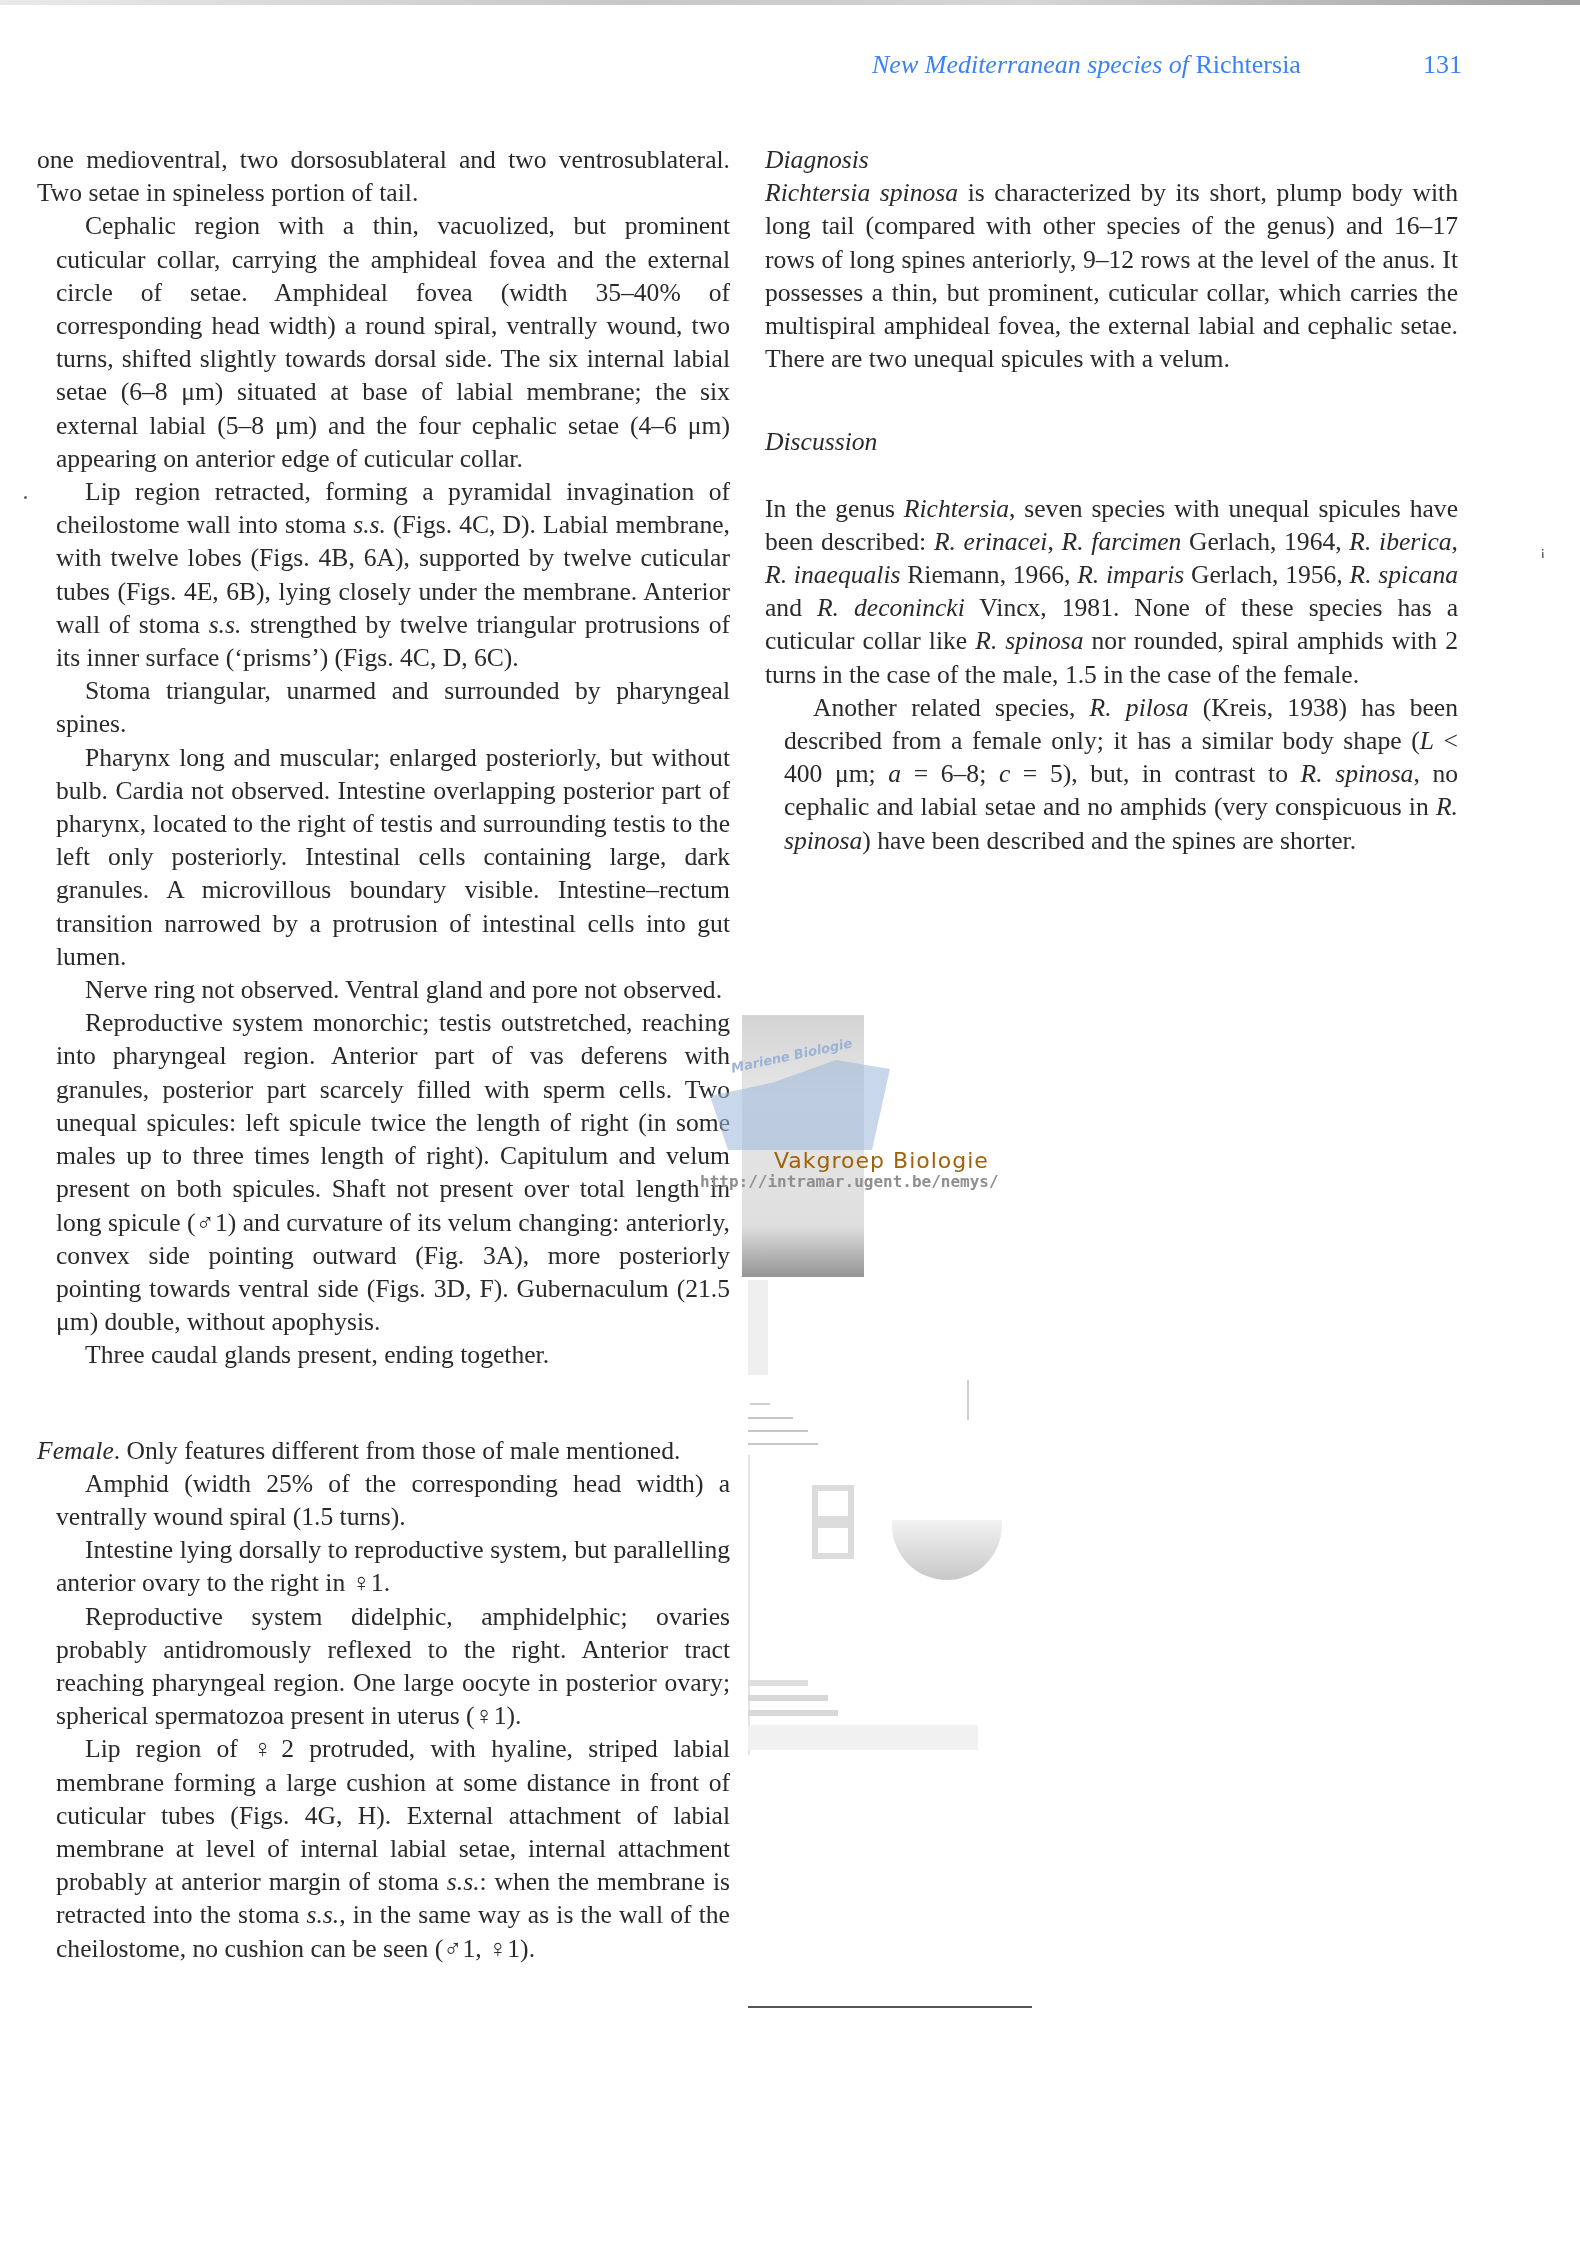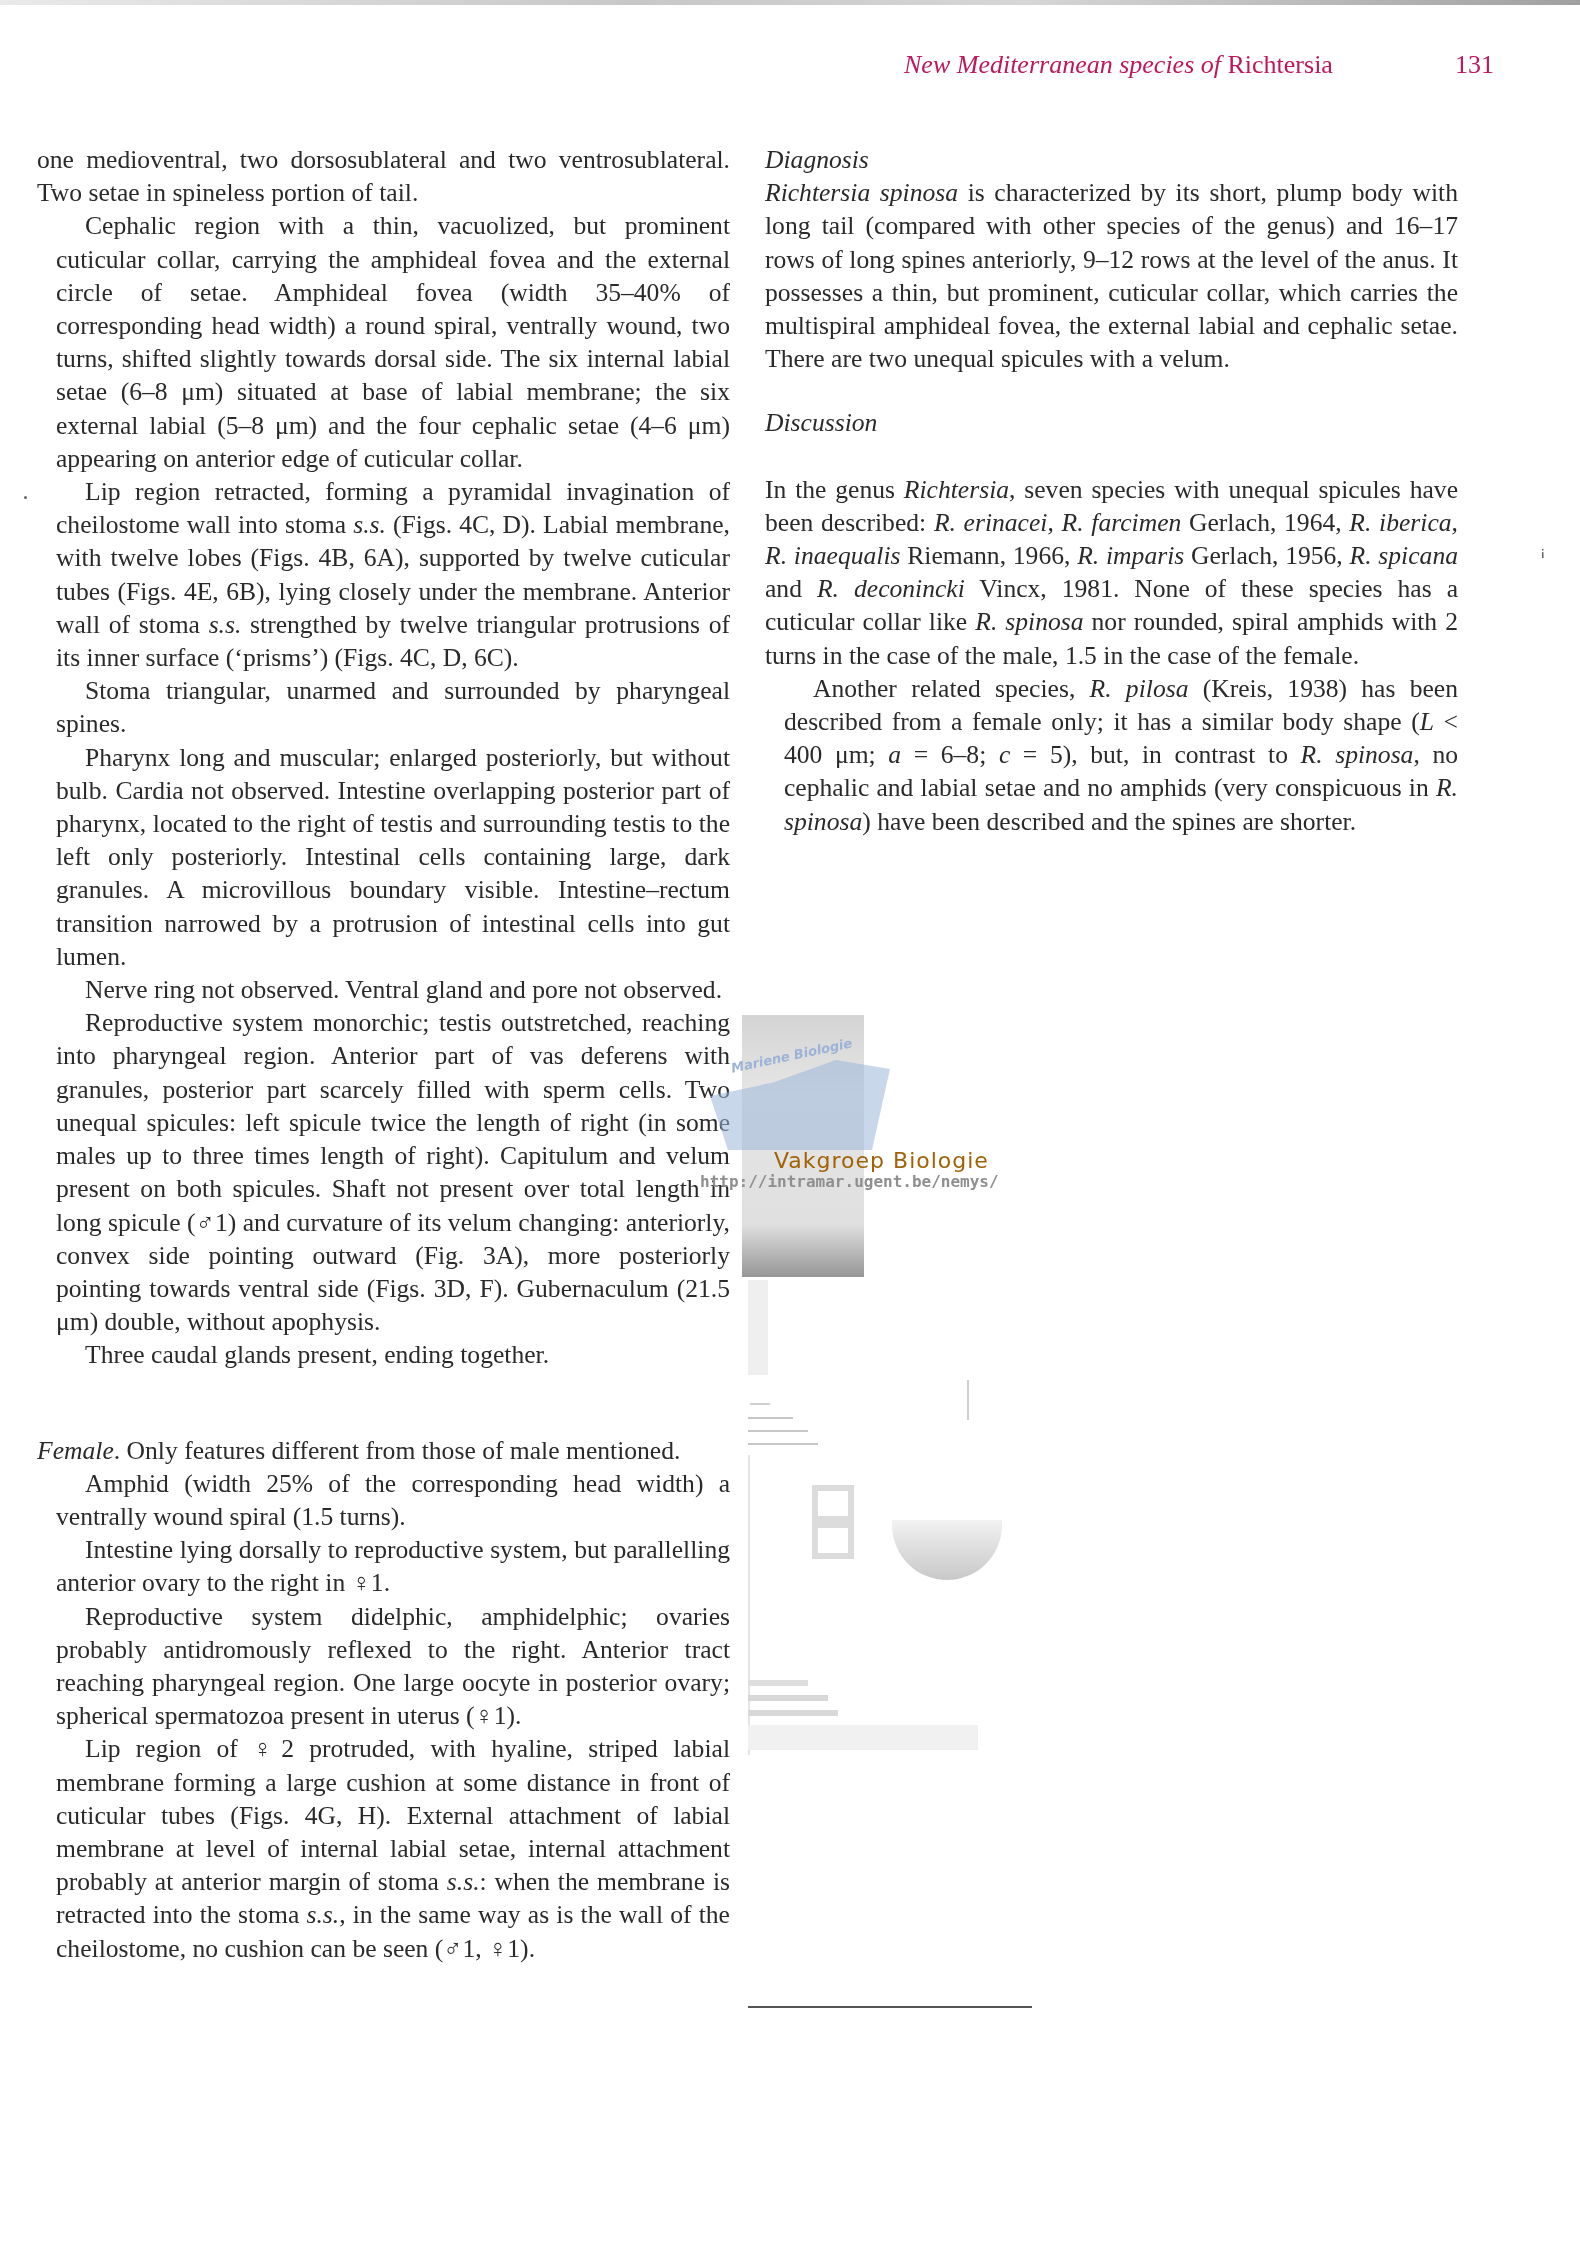--- a/index.html
+++ b/index.html
@@ -8,21 +8,21 @@
     font-family: "Liberation Serif", "DejaVu Serif", serif;
     color: #2a2a2a;
   }
   .scan-edge {
     position: absolute; left: 0; top: 0; width: 1580px; height: 5px;
     background: linear-gradient(to right, #e6e6e6 0%, #bdbdbd 40%, #cfcfcf 65%, #8f8f8f 100%);
     opacity: 0.85;
   }
   .running-head {
     position: absolute; top: 50px; left: 872px; width: 590px;
-    font-size: 26px; color: #be185d; margin-left: 32px;
+    font-size: 26px; color: #3b82f6;
   }
   .running-head .title { font-style: italic; }
   .running-head .title .genus { font-style: normal; }
   .running-head .page-num { position: absolute; right: 0; top: 0; }
 
   .col {
     position: absolute; top: 143px;
     font-size: 25.6px; line-height: 33.2px; text-align: justify;
     hyphens: none;
   }
@@ -93,21 +93,21 @@
       <p class="ind">Reproductive system didelphic, amphidelphic; ovaries probably antidromously reflexed to the right. Anterior tract reaching pharyngeal region. One large oocyte in posterior ovary; spherical spermatozoa present in uterus (♀1).</p>
       <p class="ind">Lip region of ♀2 protruded, with hyaline, striped labial membrane forming a large cushion at some distance in front of cuticular tubes (Figs. 4G, H). External attachment of labial membrane at level of internal labial setae, internal attachment probably at anterior margin of stoma <span class="it">s.s.</span>: when the membrane is retracted into the stoma <span class="it">s.s.</span>, in the same way as is the wall of the cheilostome, no cushion can be seen (♂1, ♀1).</p>
     </div>
 </div>
 
 <div class="col right">
   <p class="heading">Diagnosis</p>
   <div id="diag-body">
       <p><span class="it">Richtersia spinosa</span> is characterized by its short, plump body with long tail (compared with other species of the genus) and 16–17 rows of long spines anteriorly, 9–12 rows at the level of the anus. It possesses a thin, but prominent, cuticular collar, which carries the multispiral amphideal fovea, the external labial and cephalic setae. There are two unequal spicules with a velum.</p>
     </div>
-  <p class="heading after" style="margin-top:31px">Discussion</p>
+  <p class="heading after" style="margin-top:50px">Discussion</p>
   <div id="disc-body" style="margin-top:33px">
       <p>In the genus <span class="it">Richtersia</span>, seven species with unequal spicules have been described: <span class="it">R. erinacei, R. farcimen</span> Gerlach, 1964, <span class="it">R. iberica, R. inaequalis</span> Riemann, 1966, <span class="it">R. imparis</span> Gerlach, 1956, <span class="it">R. spicana</span> and <span class="it">R. deconincki</span> Vincx, 1981. None of these species has a cuticular collar like <span class="it">R. spinosa</span> nor rounded, spiral amphids with 2 turns in the case of the male, 1.5 in the case of the female.</p>
       <p class="ind">Another related species, <span class="it">R. pilosa</span> (Kreis, 1938) has been described from a female only; it has a similar body shape (<span class="it">L</span> &lt; 400 μm; <span class="it">a</span> = 6–8; <span class="it">c</span> = 5), but, in contrast to <span class="it">R. spinosa</span>, no cephalic and labial setae and no amphids (very conspicuous in <span class="it">R. spinosa</span>) have been described and the spines are shorter.</p>
     </div>
 </div>
 
 <div class="ghost-strip"></div>
 <div class="watermark">
   <div class="wm-wave"></div>
   <span class="wm-text1">Mariene Biologie</span>

